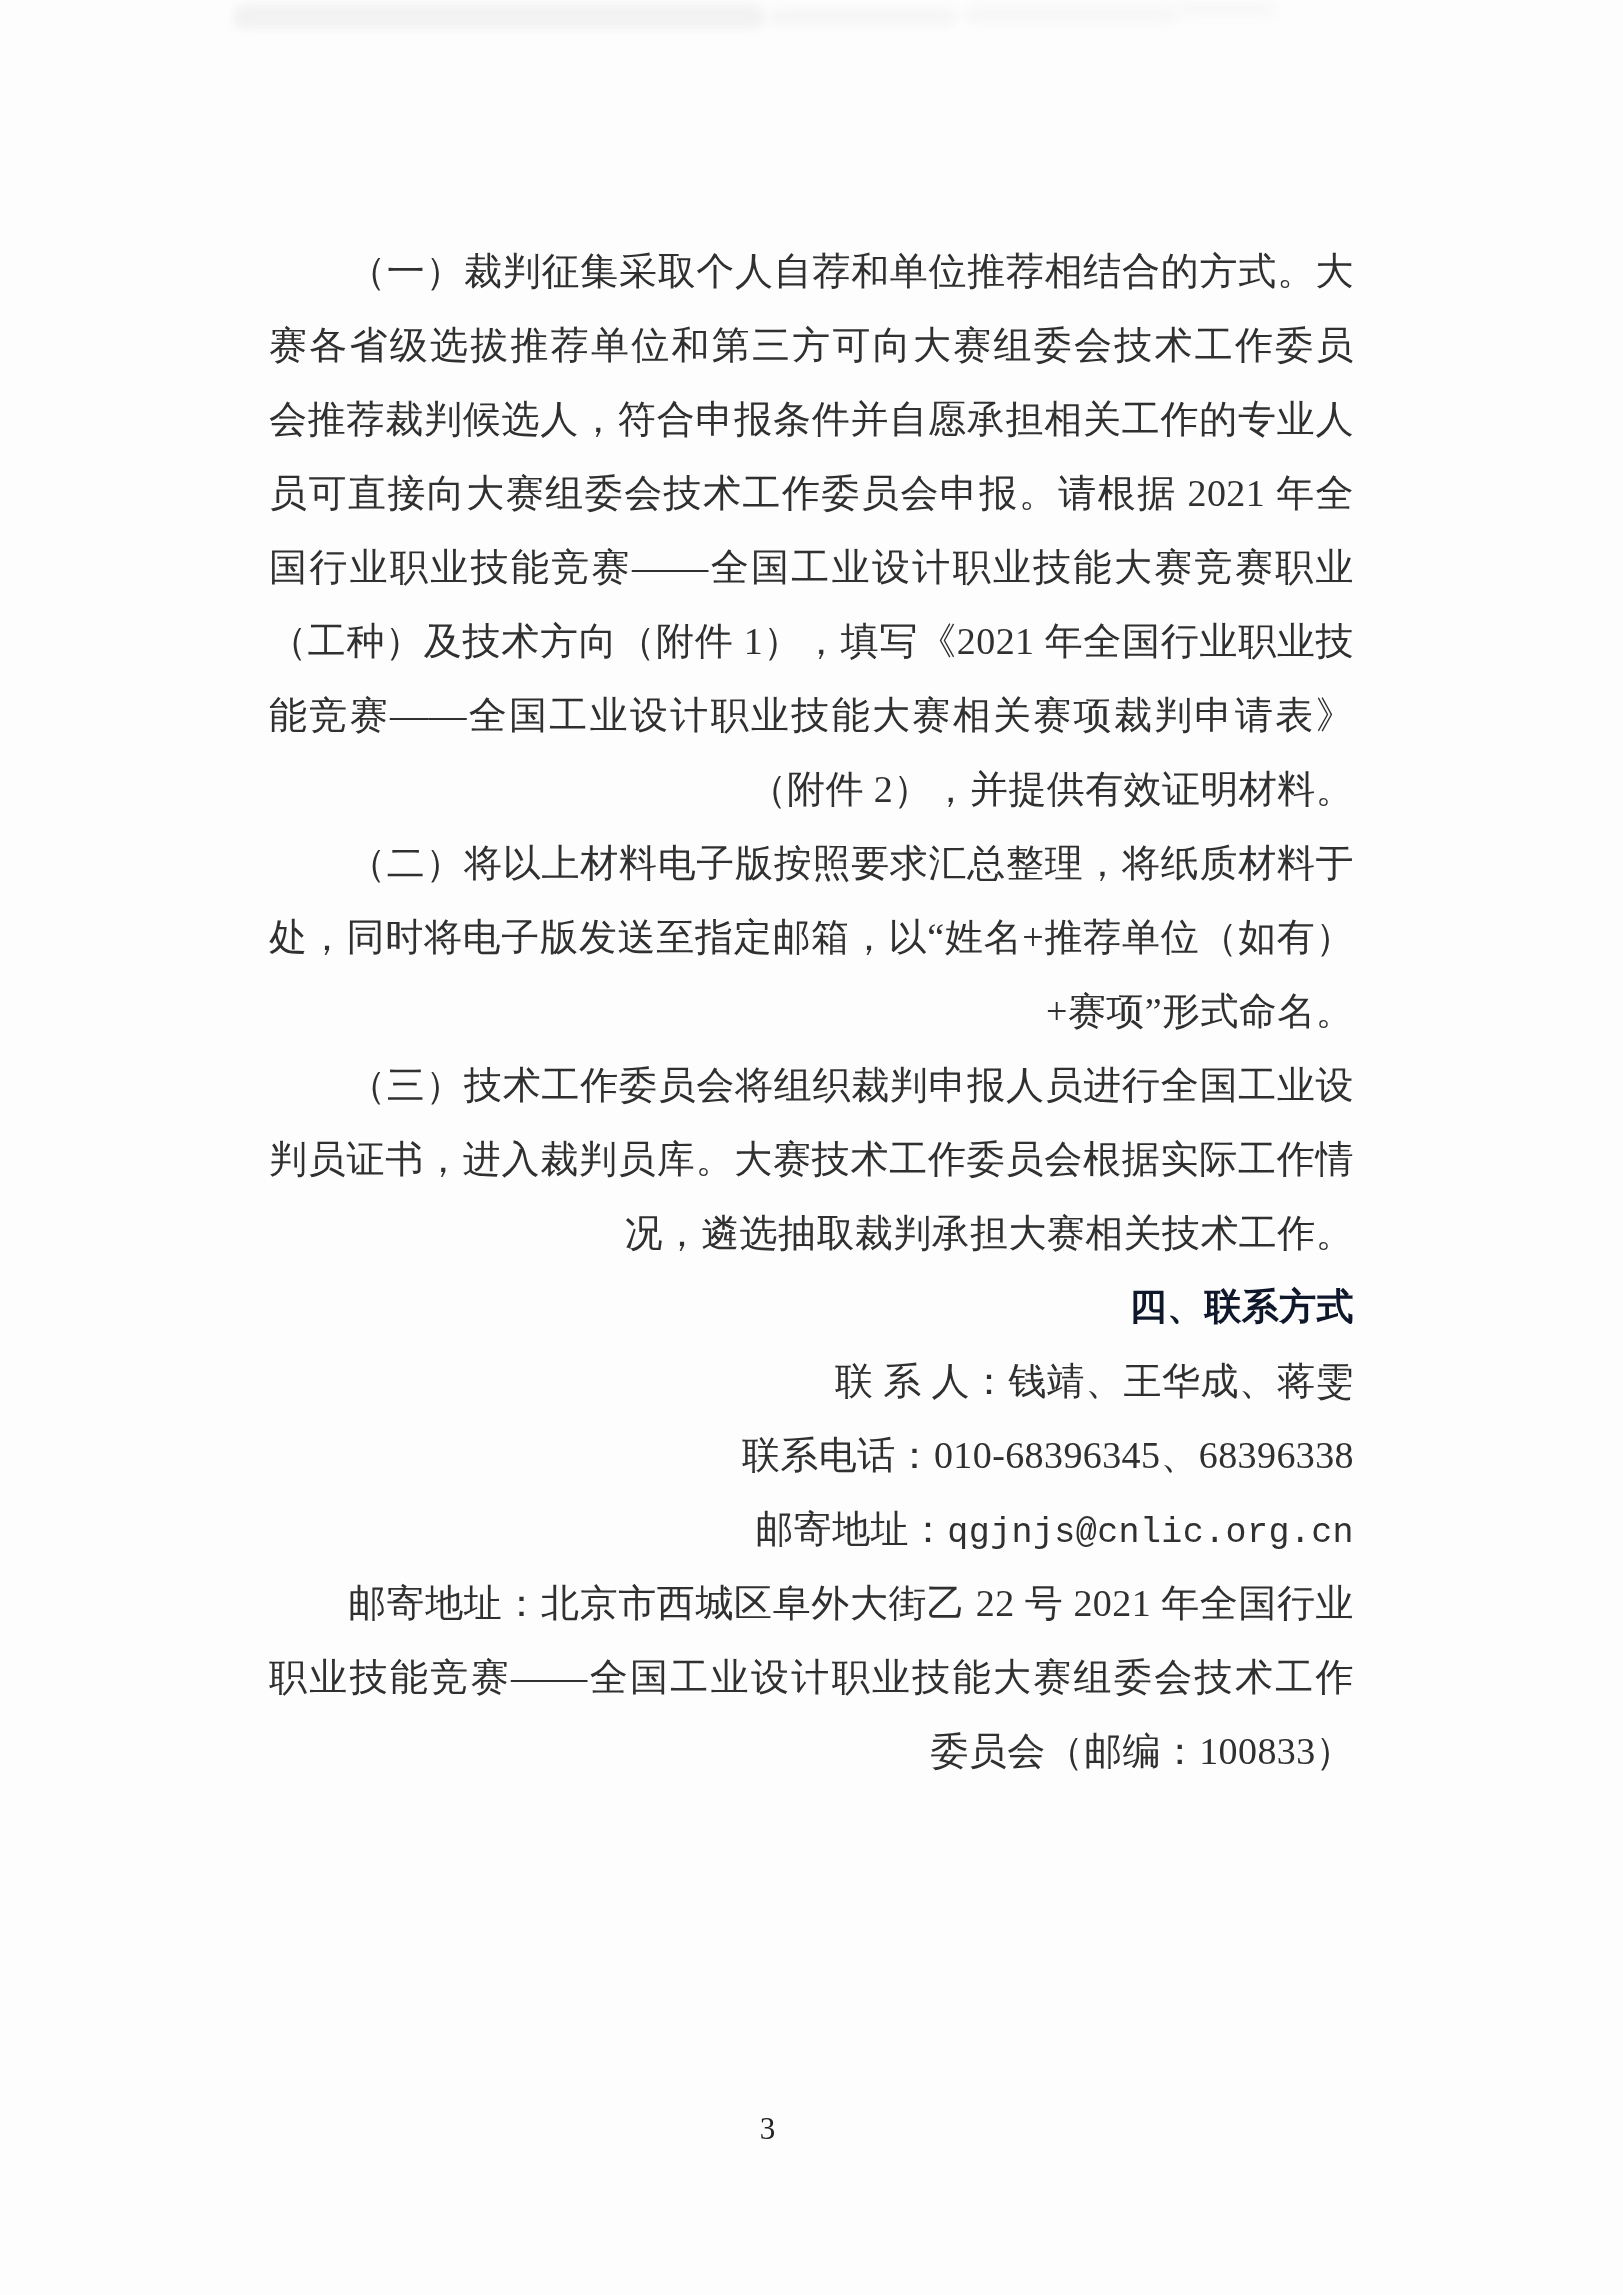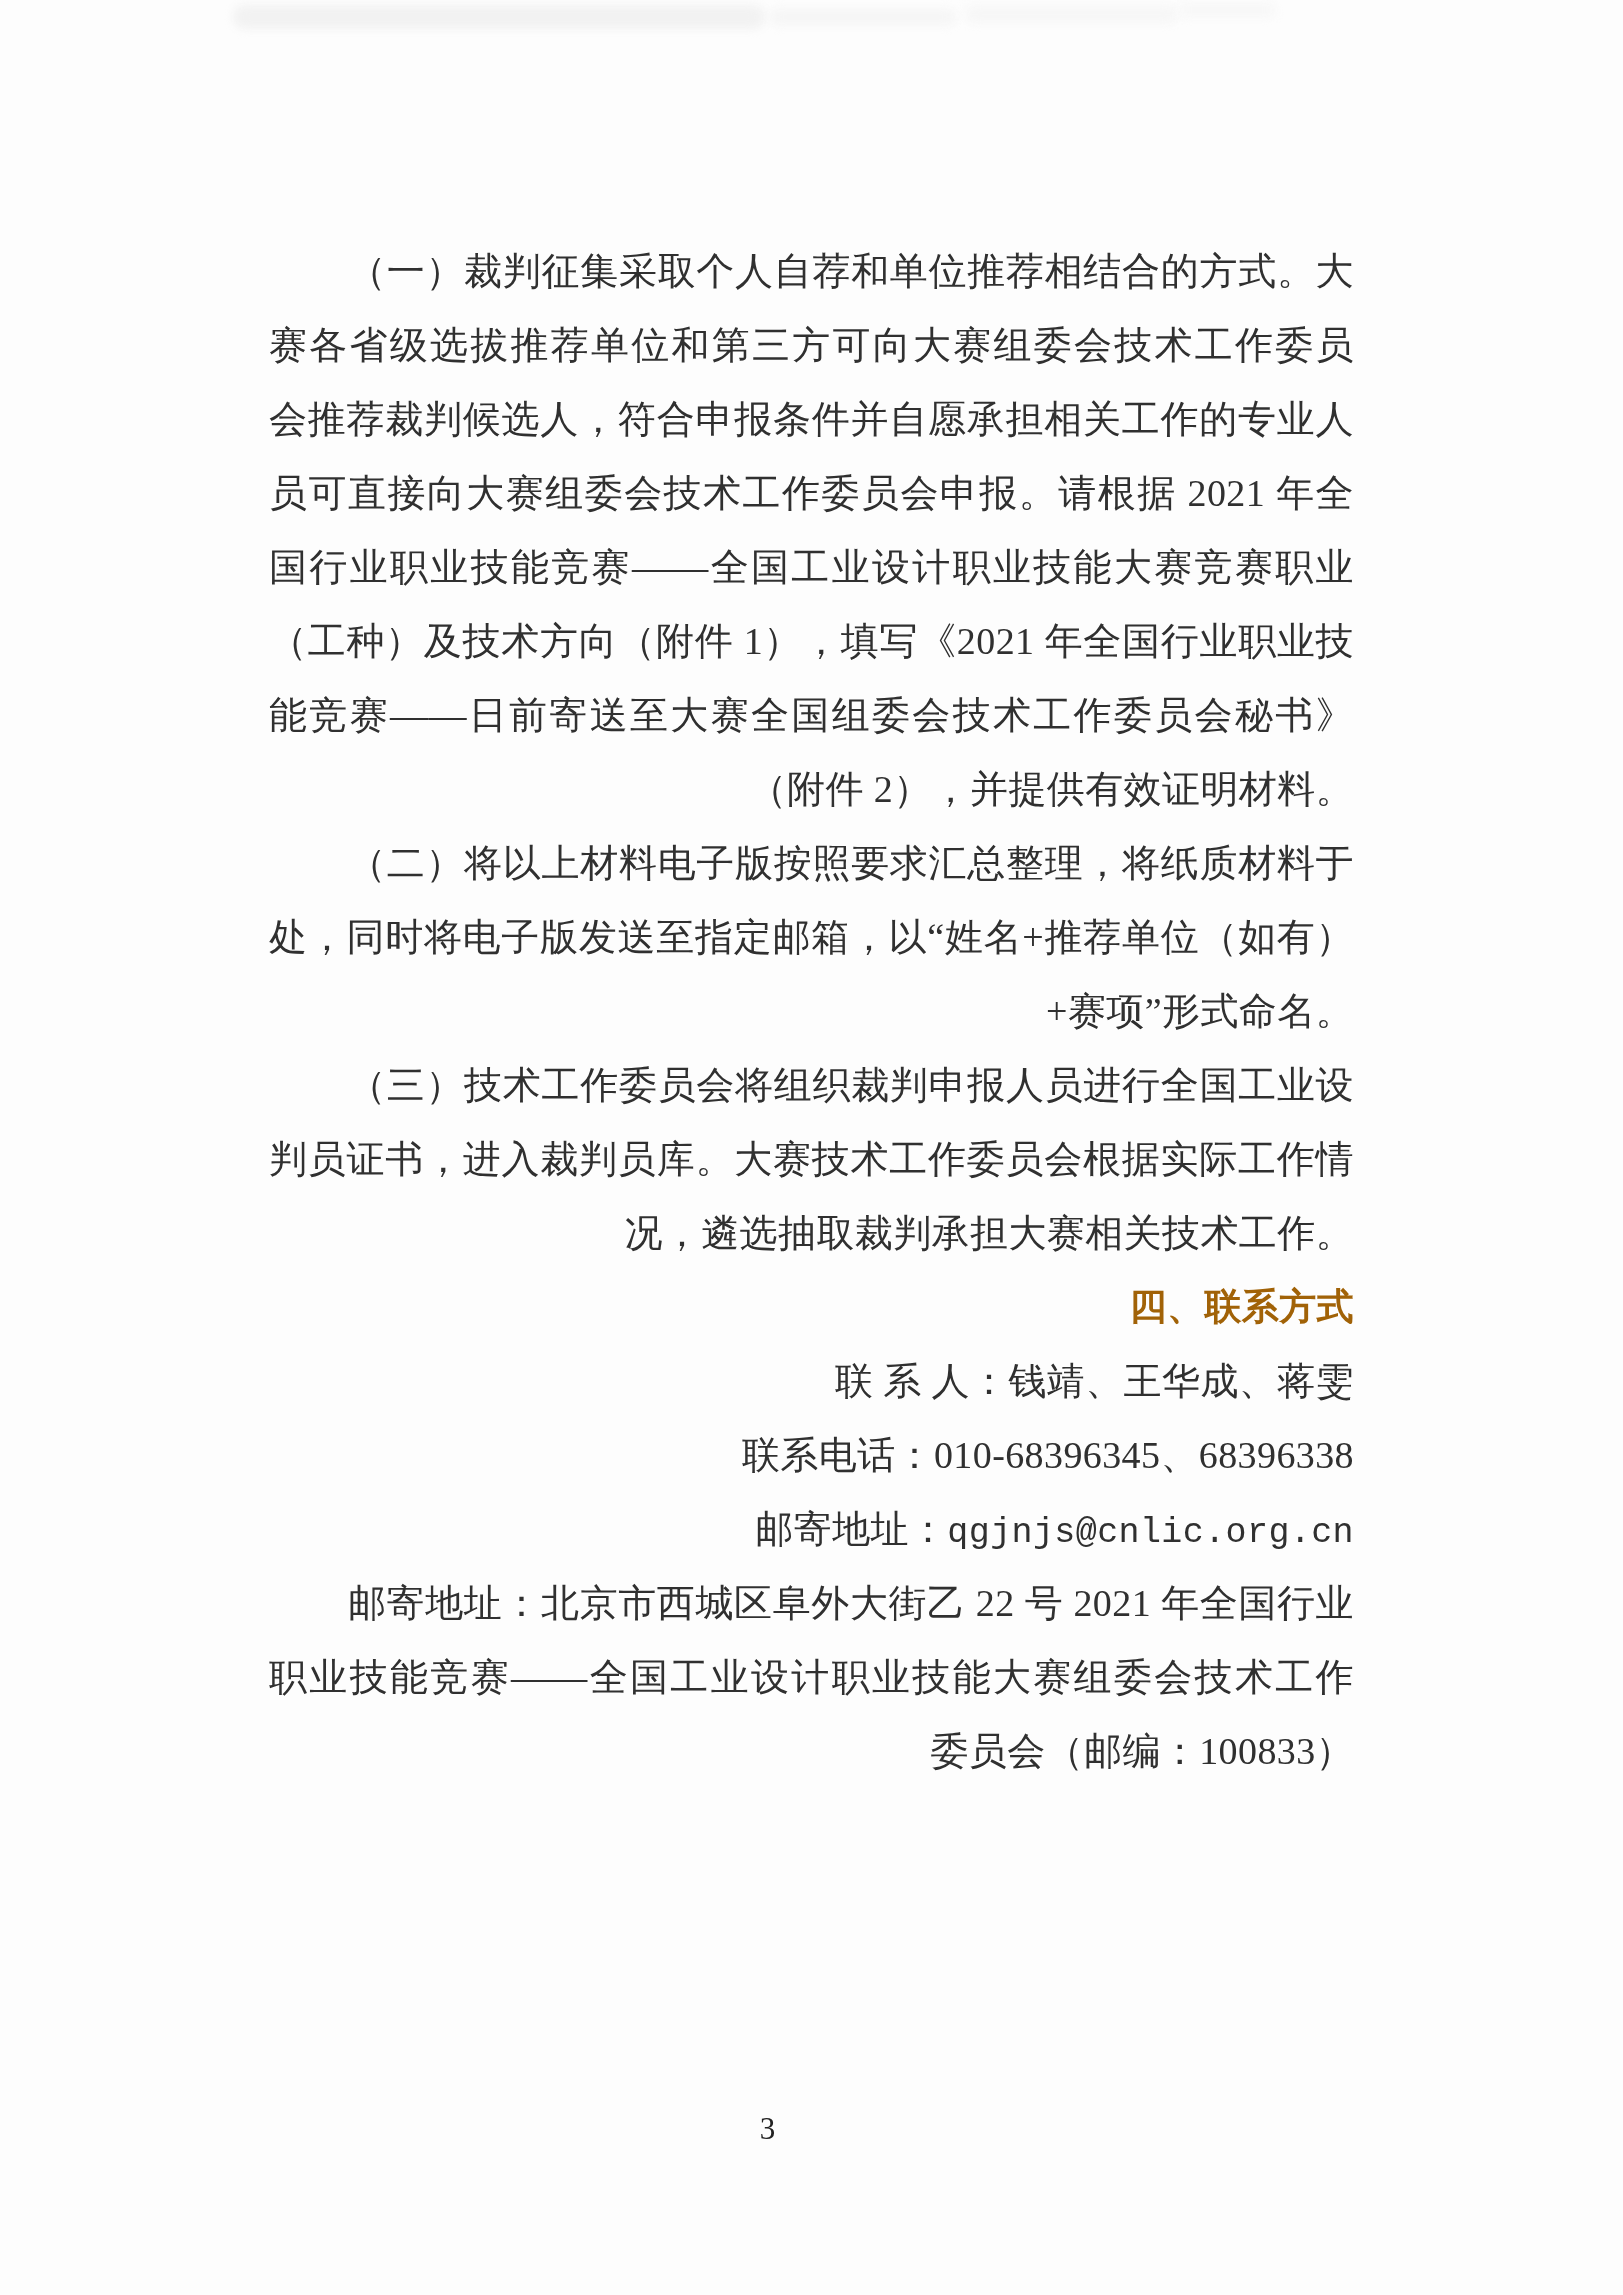--- a/index.html
+++ b/index.html
@@ -46,21 +46,21 @@
     text-align: justify;
     text-align-last: justify;
   }
   .line.indent {
     text-indent: 79px;
   }
   .line.heading {
     font-family: "Liberation Sans", "DejaVu Sans", sans-serif;
     font-weight: 700;
     font-size: 37px;
-    color: #a16207;
+    color: #0f172a;
   }
   .mono {
     font-family: "Liberation Mono", "DejaVu Sans Mono", monospace;
     font-size: 35px;
   }
   .page-number {
     position: absolute;
     left: 735px;
     top: 2111px;
     width: 65px;
@@ -80,21 +80,21 @@
   <div class="smudge c"></div>
   <div class="smudge d"></div>
 
   <main class="textblock">
     <div class="line indent fill">（一）裁判征集采取个人自荐和单位推荐相结合的方式。大</div>
     <div class="line fill">赛各省级选拔推荐单位和第三方可向大赛组委会技术工作委员</div>
     <div class="line fill">会推荐裁判候选人，符合申报条件并自愿承担相关工作的专业人</div>
     <div class="line fill">员可直接向大赛组委会技术工作委员会申报。请根据 2021 年全</div>
     <div class="line fill">国行业职业技能竞赛——全国工业设计职业技能大赛竞赛职业</div>
     <div class="line fill">（工种）及技术方向（附件 1），填写《2021 年全国行业职业技</div>
-    <div class="line fill">能竞赛——日前寄送至大赛全国组委会技术工作委员会秘书》</div>
+    <div class="line fill">能竞赛——全国工业设计职业技能大赛相关赛项裁判申请表》</div>
     <div class="line">（附件 2），并提供有效证明材料。</div>
     <div class="line indent fill">（二）将以上材料电子版按照要求汇总整理，将纸质材料于</div>
     <div class="line fill">处，同时将电子版发送至指定邮箱，以“姓名+推荐单位（如有）</div>
     <div class="line">+赛项”形式命名。</div>
     <div class="line indent fill">（三）技术工作委员会将组织裁判申报人员进行全国工业设</div>
     <div class="line fill">判员证书，进入裁判员库。大赛技术工作委员会根据实际工作情</div>
     <div class="line">况，遴选抽取裁判承担大赛相关技术工作。</div>
     <div class="line indent heading">四、联系方式</div>
     <div class="line indent">联 系 人：钱靖、王华成、蒋雯</div>
     <div class="line indent">联系电话：010-68396345、68396338</div>

